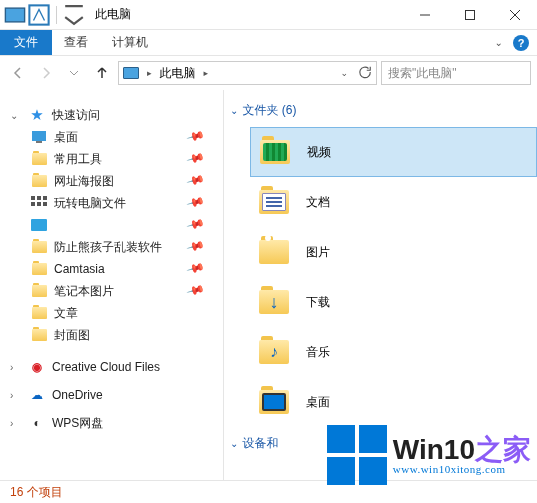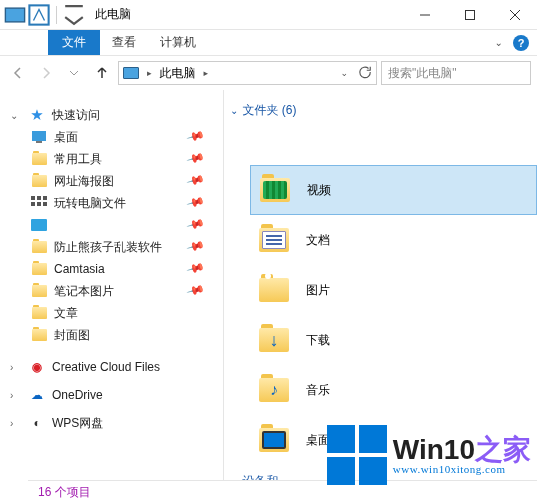--- a/index.html
+++ b/index.html
@@ -7,21 +7,21 @@
 
 .titlebar { height: 30px; display: flex; align-items: center; border-bottom: 1px solid #e5e5e5; }
 .titlebar .qat { display: flex; align-items: center; padding: 0 4px; gap: 2px; }
 .titlebar .qat .box { width: 22px; height: 22px; display: flex; align-items: center; justify-content: center; }
 .titlebar .sep { width: 1px; height: 18px; background: #d0d0d0; margin: 0 4px; }
 .titlebar .title { padding-left: 6px; font-size: 12px; }
 .titlebar .winbtns { margin-left: auto; display: flex; }
 .titlebar .winbtns div { width: 45px; height: 30px; display: flex; align-items: center; justify-content: center; }
 .titlebar .winbtns svg { width: 10px; height: 10px; }
 
-.ribbon { height: 26px; background: #fff; display: flex; align-items: stretch; border-bottom: 1px solid #e5e5e5; padding-left: 48px; }
+.ribbon { height: 26px; background: #fff; display: flex; align-items: stretch; border-bottom: 1px solid #e5e5e5; }
 .ribbon .file { background: #1979ca; color: #fff; padding: 0 14px; display: flex; align-items: center; font-size: 12px; }
 .ribbon .tab { padding: 0 12px; display: flex; align-items: center; font-size: 12px; color: #333; }
 .ribbon .rside { margin-left: auto; display: flex; align-items: center; padding-right: 8px; gap: 10px; }
 .ribbon .chev { font-size: 10px; color: #555; }
 .ribbon .help { width: 16px; height: 16px; border-radius: 50%; background: #1979ca; color: #fff; display: flex; align-items: center; justify-content: center; font-size: 11px; font-weight: bold; }
 
 .navrow { height: 34px; display: flex; align-items: center; padding: 4px 6px; gap: 4px; }
 .navbtn { width: 24px; height: 24px; display: flex; align-items: center; justify-content: center; color: #888; }
 .navbtn.enabled { color: #333; }
 .addrbar { flex: 1; height: 24px; border: 1px solid #ccc; display: flex; align-items: center; padding: 0 4px; gap: 4px; }
@@ -36,27 +36,27 @@
 .tree .node { height: 22px; display: flex; align-items: center; padding-left: 10px; gap: 6px; font-size: 12px; color: #222; }
 .tree .node.sub { padding-left: 30px; }
 .tree .node .exp { width: 12px; font-size: 10px; color: #666; }
 .tree .node .ico { width: 18px; height: 18px; display: flex; align-items: center; justify-content: center; }
 .tree .node .pin { margin-left: auto; margin-right: 20px; color: #888; font-size: 12px; transform: rotate(30deg); }
 .tree .node .lbl { white-space: nowrap; }
 
 .main { flex: 1; padding: 8px 0 0 6px; overflow: hidden; }
 .ghead { display: flex; align-items: center; gap: 4px; font-size: 12px; color: #1957a6; padding: 4px 0 8px 0; }
 .ghead .caret { font-size: 10px; }
-.glist { padding-left: 20px; margin-top: 38px; }
+.glist { padding-left: 20px; }
 .gitem { display: flex; align-items: center; gap: 14px; height: 50px; padding-left: 6px; }
 .gitem.selected { background: #cde6f7; border: 1px solid #7cb8e6; }
 .gitem .fico { width: 36px; height: 32px; display: flex; align-items: center; justify-content: center; }
 .gitem .flbl { font-size: 12px; }
 
-.status { height: 23px; border-top: 1px solid #e5e5e5; display: flex; align-items: center; padding: 0 10px; font-size: 12px; color: #a21caf; margin-left: 28px; }
+.status { height: 23px; border-top: 1px solid #e5e5e5; display: flex; align-items: center; padding: 0 10px; font-size: 12px; color: #c2410c; }
 
 .watermark { position: absolute; bottom: 18px; right: 6px; display: flex; align-items: center; gap: 6px; pointer-events: none; }
 .watermark .logo { display: grid; grid-template-columns: 28px 28px; grid-template-rows: 28px 28px; gap: 4px; }
 .watermark .logo div { background: #0078d7; }
 .watermark .txt { display: flex; flex-direction: column; line-height: 1; }
 .watermark .big { font-size: 28px; font-weight: 600; color: #222; }
 .watermark .big .b { color: #8b5cf6; }
 .watermark .url { font-size: 11px; color: #0078d7; letter-spacing: 0.5px; font-family: Liberation Serif, serif; }
 
 

